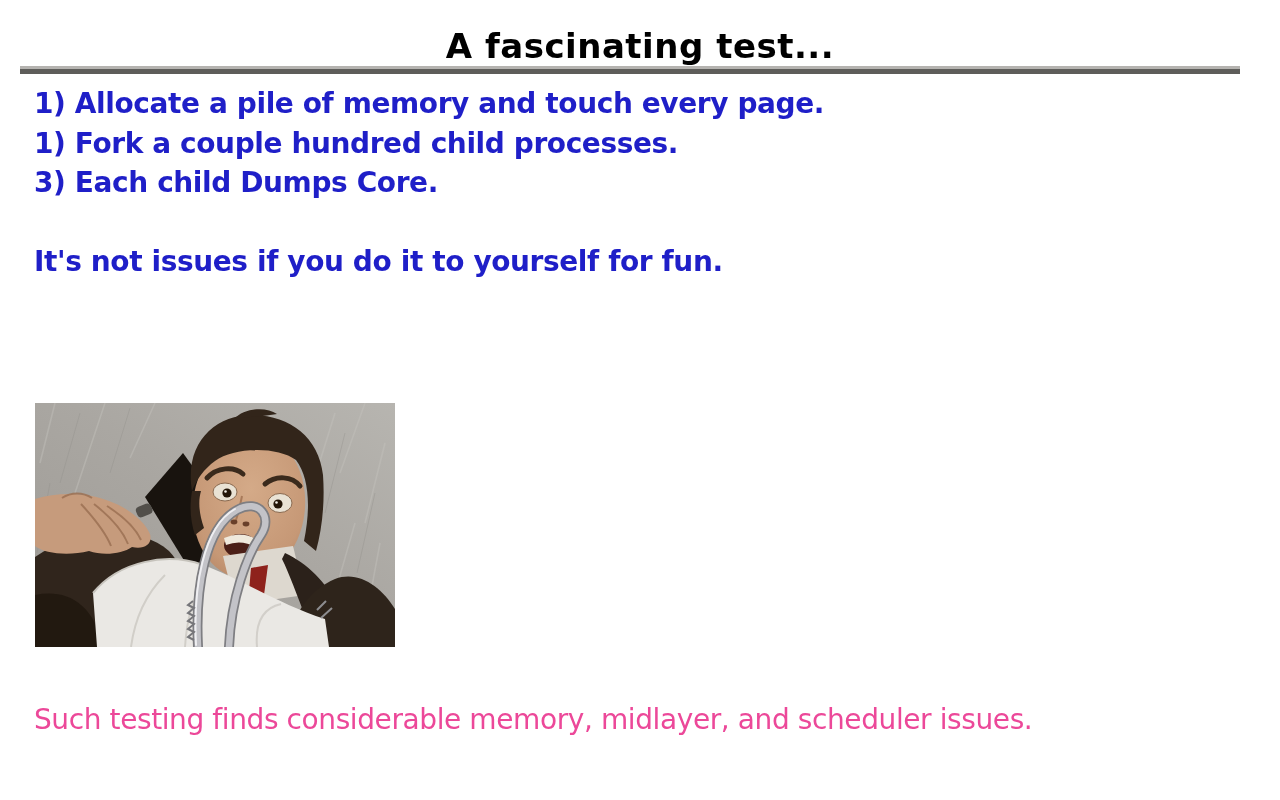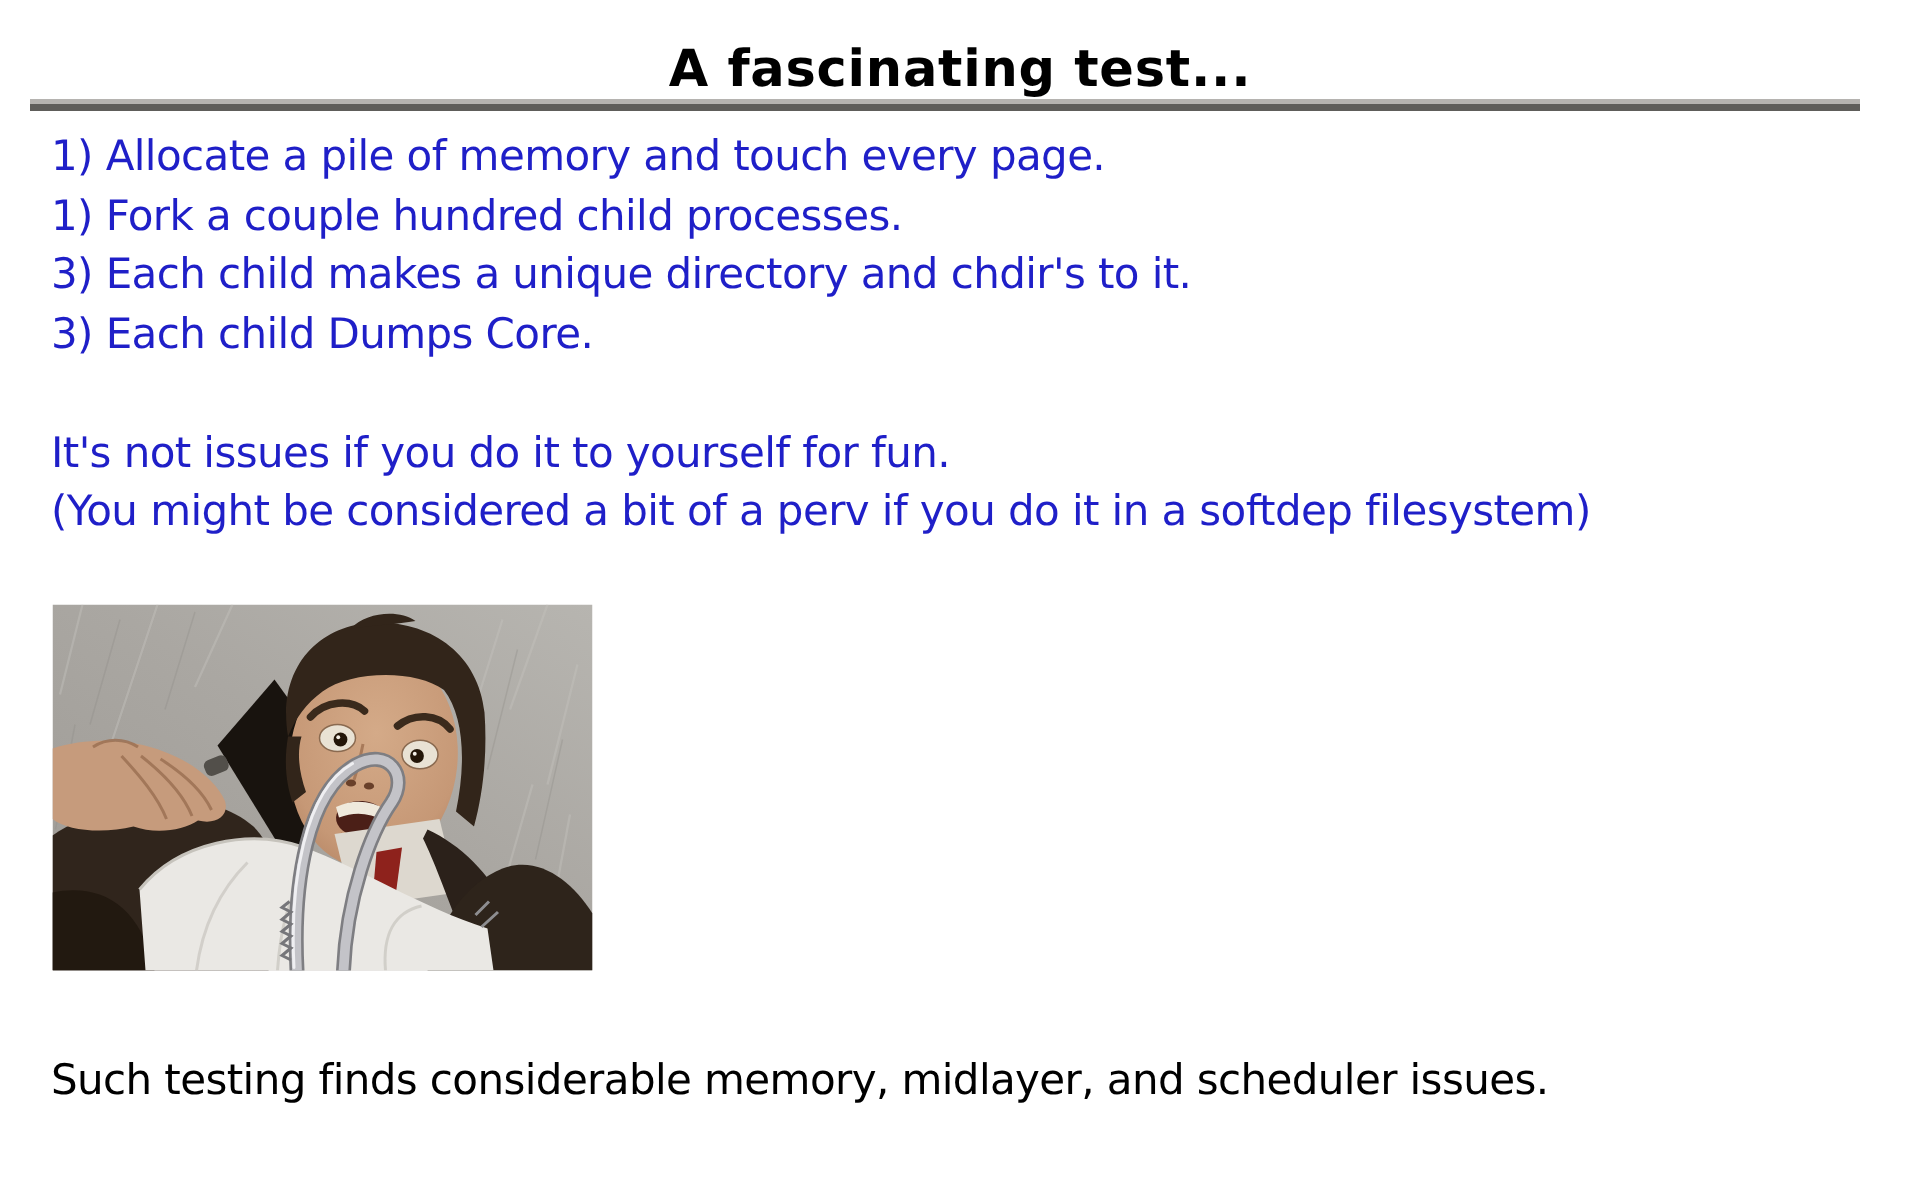--- a/index.html
+++ b/index.html
@@ -40,58 +40,56 @@
     position: absolute;
     left: 34px;
     top: 84px;
     width: 1200px;
     font-size: 28px;
     line-height: 39.5px;
     letter-spacing: -0.4px;
     color: #1f1fc8;
     white-space: nowrap;
   }
-  .body-line { min-height: 39.5px; }
+  .body-line { min-height: 39.5px; font-weight: bold; }
   .photo-frame {
     position: absolute;
     left: 35px;
     top: 403px;
     width: 360px;
     height: 244px;
   }
   .photo-frame svg { display: block; width: 100%; height: 100%; }
   .footer-text {
     position: absolute;
     left: 34px;
     top: 700px;
     width: 1200px;
     font-size: 28px;
     line-height: 39.5px;
     letter-spacing: -0.4px;
-    color: #000000;
+    color: #ec4899;
     white-space: nowrap;
   }
 </style>
 </head>
 <body>
 
 <div class="slide">
 
   <div class="slide-title">A fascinating test...</div>
 
   <div class="title-rule"></div>
 
   <div class="body-text">
     <div class="body-line">1) Allocate a pile of memory and touch every page.</div>
     <div class="body-line">1) Fork a couple hundred child processes.</div>
-    <div class="body-line">3) Each child makes a unique directory and chdir's to it.</div>
     <div class="body-line">3) Each child Dumps Core.</div>
     <div class="body-line"></div>
     <div class="body-line">It's not issues if you do it to yourself for fun.</div>
-    <div class="body-line">(You might be considered a bit of a perv if you do it in a softdep filesystem)</div>
   </div>
 
   <div class="photo-frame">
     <svg viewBox="0 0 360 244" preserveAspectRatio="none" role="img" aria-label="Wide-eyed man reclining in a dentist chair wearing a white bib, chrome dental instrument in front of his face, a hand gripping his shoulder">
       <defs>
         <linearGradient id="bgGrad" x1="0" y1="1" x2="1" y2="0">
           <stop offset="0" stop-color="#9d9a95"></stop>
           <stop offset="0.55" stop-color="#aaa7a2"></stop>
           <stop offset="1" stop-color="#b7b5b0"></stop>
         </linearGradient>

